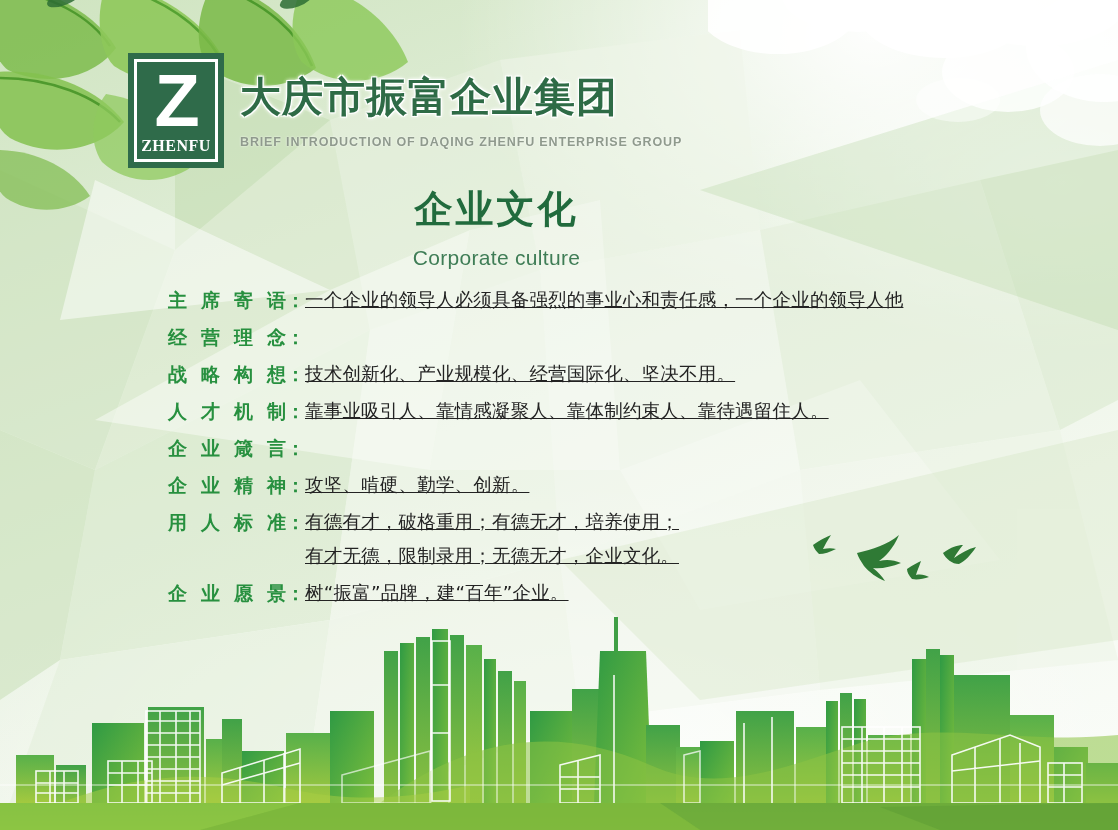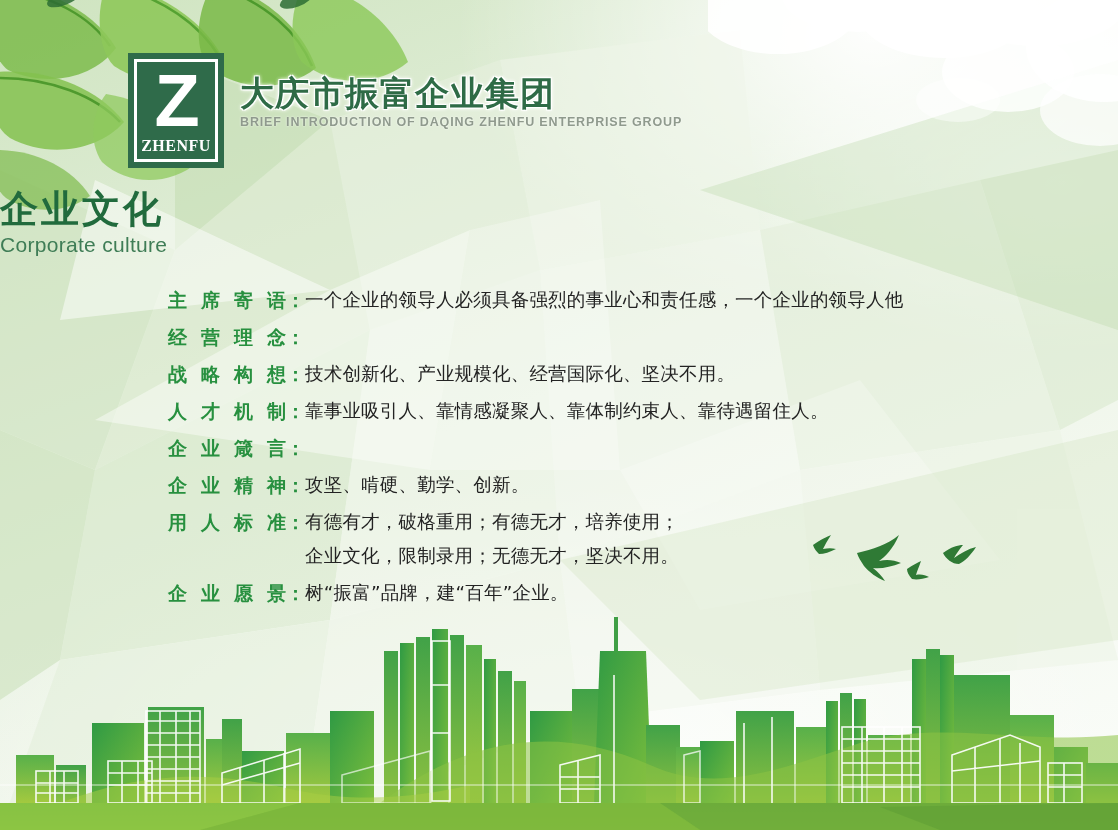--- a/index.html
+++ b/index.html
@@ -65,53 +65,53 @@
     font-family:"Liberation Serif", serif;
     font-size:16px;
     font-weight:bold;
     letter-spacing:0.5px;
     color:#ffffff;
   }
 
   .titles { margin-left:16px; padding-top:22px; }
   .company-name {
     font-family:"DejaVu Sans", sans-serif;
-    font-size:34px;
+    font-size:41px;
     font-weight:bold;
     color:#2e6b46;
     letter-spacing:1px;
     line-height:1.08;
     text-shadow:
       0 0 4px #ffffff, 0 0 4px #ffffff,
       1px 1px 0 rgba(255,255,255,0.95),
       -1px -1px 0 rgba(255,255,255,0.95),
       1px -1px 0 rgba(255,255,255,0.95),
       -1px 1px 0 rgba(255,255,255,0.95);
   }
   .company-en {
-    margin-top:3px;
+    margin-top:16px;
     font-family:"Liberation Sans", sans-serif;
     font-size:12.5px;
     font-weight:bold;
     letter-spacing:0.85px;
     color:#8f9a8d;
     text-shadow:0 0 2px rgba(255,255,255,0.9);
   }
 
   
-  .section-title { position:absolute; top:188px; left:0; width:993px; text-align:left; }
+  .section-title { position:absolute; top:188px; left:0; width:993px; text-align:center; }
   .section-title .cn {
     font-family:"DejaVu Sans", sans-serif;
     font-size:38px; font-weight:bold;
     color:#216b3d;
     letter-spacing:3px;
     line-height:1.15;
   }
   .section-title .en {
-    margin-top:1px;
+    margin-top:14px;
     font-family:"Liberation Sans", sans-serif;
     font-size:21px;
     color:#3f7d56;
     letter-spacing:0.3px;
   }
 
   
   .content { position:absolute; left:168px; top:283px; width:870px; }
 
   .row { display:flex; align-items:flex-start; margin-bottom:3px; }
@@ -140,21 +140,21 @@
     text-align:center;
   }
   .row-text {
     flex:1 1 auto;
     font-family:"DejaVu Sans", sans-serif;
     font-size:18.5px;
     color:#232323;
     line-height:34px;
     letter-spacing:0.2px;
   }
-  .row-text .line { display:block; white-space:nowrap; }
+  .row-text .line { display:block; white-space:nowrap;text-decoration:underline; }
 
   
   .birds { position:absolute; left:795px; top:523px; width:200px; height:70px; }
   .birds svg { width:100%; height:100%; display:block; }
 
   
   .skyline { position:absolute; left:0; bottom:0; width:1118px; height:215px; }
   .skyline svg { width:100%; height:100%; display:block; }
 </style>
 </head>
@@ -320,21 +320,21 @@
       <div class="row">
         <div class="row-label">
           <span class="ch">用</span>
           <span class="ch">人</span>
           <span class="ch">标</span>
           <span class="ch">准</span>
         </div>
         <div class="row-colon">：</div>
         <div class="row-text">
           <span class="line">有德有才，破格重用；有德无才，培养使用；</span>
-          <span class="line">企业文化，限制录用；无德无才，坚决不用。</span>
+          <span class="line">有才无德，限制录用；无德无才，企业文化。</span>
         </div>
       </div>
       <div class="row">
         <div class="row-label">
           <span class="ch">企</span>
           <span class="ch">业</span>
           <span class="ch">愿</span>
           <span class="ch">景</span>
         </div>
         <div class="row-colon">：</div>

